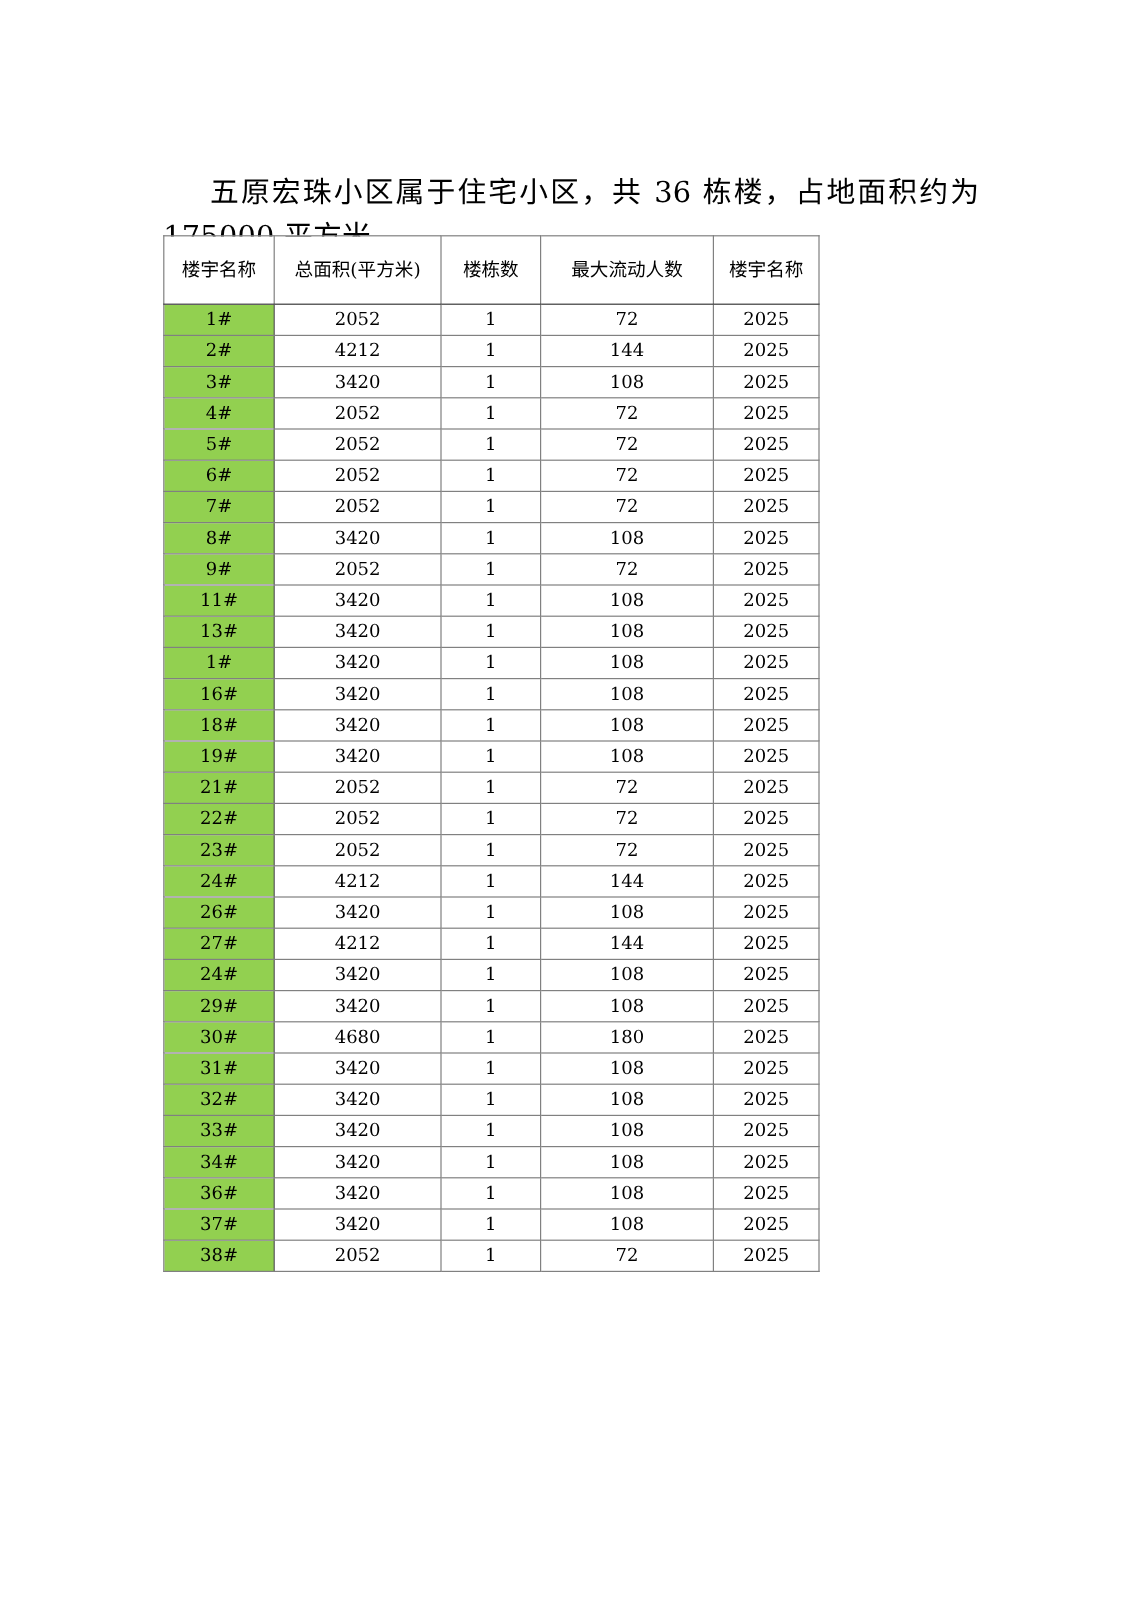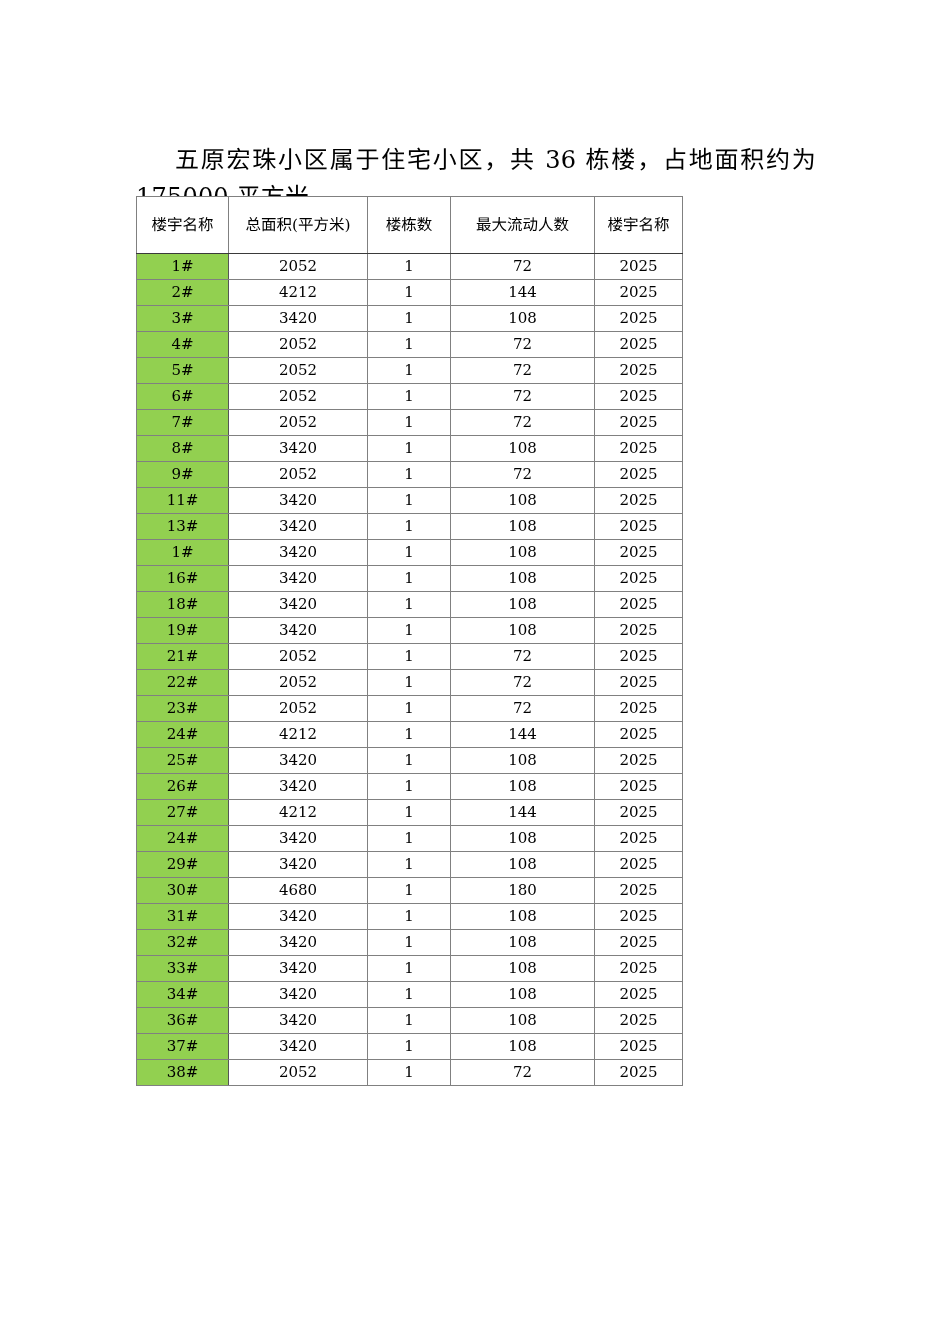--- a/index.html
+++ b/index.html
@@ -259,27 +259,20 @@
             <td class="num-cell">2025</td>
           </tr>
           <tr>
             <td class="name-cell">24#</td>
             <td class="num-cell">4212</td>
             <td class="num-cell">1</td>
             <td class="num-cell">144</td>
             <td class="num-cell">2025</td>
           </tr>
           <tr>
-            <td class="name-cell">25#</td>
-            <td class="num-cell">3420</td>
-            <td class="num-cell">1</td>
-            <td class="num-cell">108</td>
-            <td class="num-cell">2025</td>
-          </tr>
-          <tr>
             <td class="name-cell">26#</td>
             <td class="num-cell">3420</td>
             <td class="num-cell">1</td>
             <td class="num-cell">108</td>
             <td class="num-cell">2025</td>
           </tr>
           <tr>
             <td class="name-cell">27#</td>
             <td class="num-cell">4212</td>
             <td class="num-cell">1</td>

